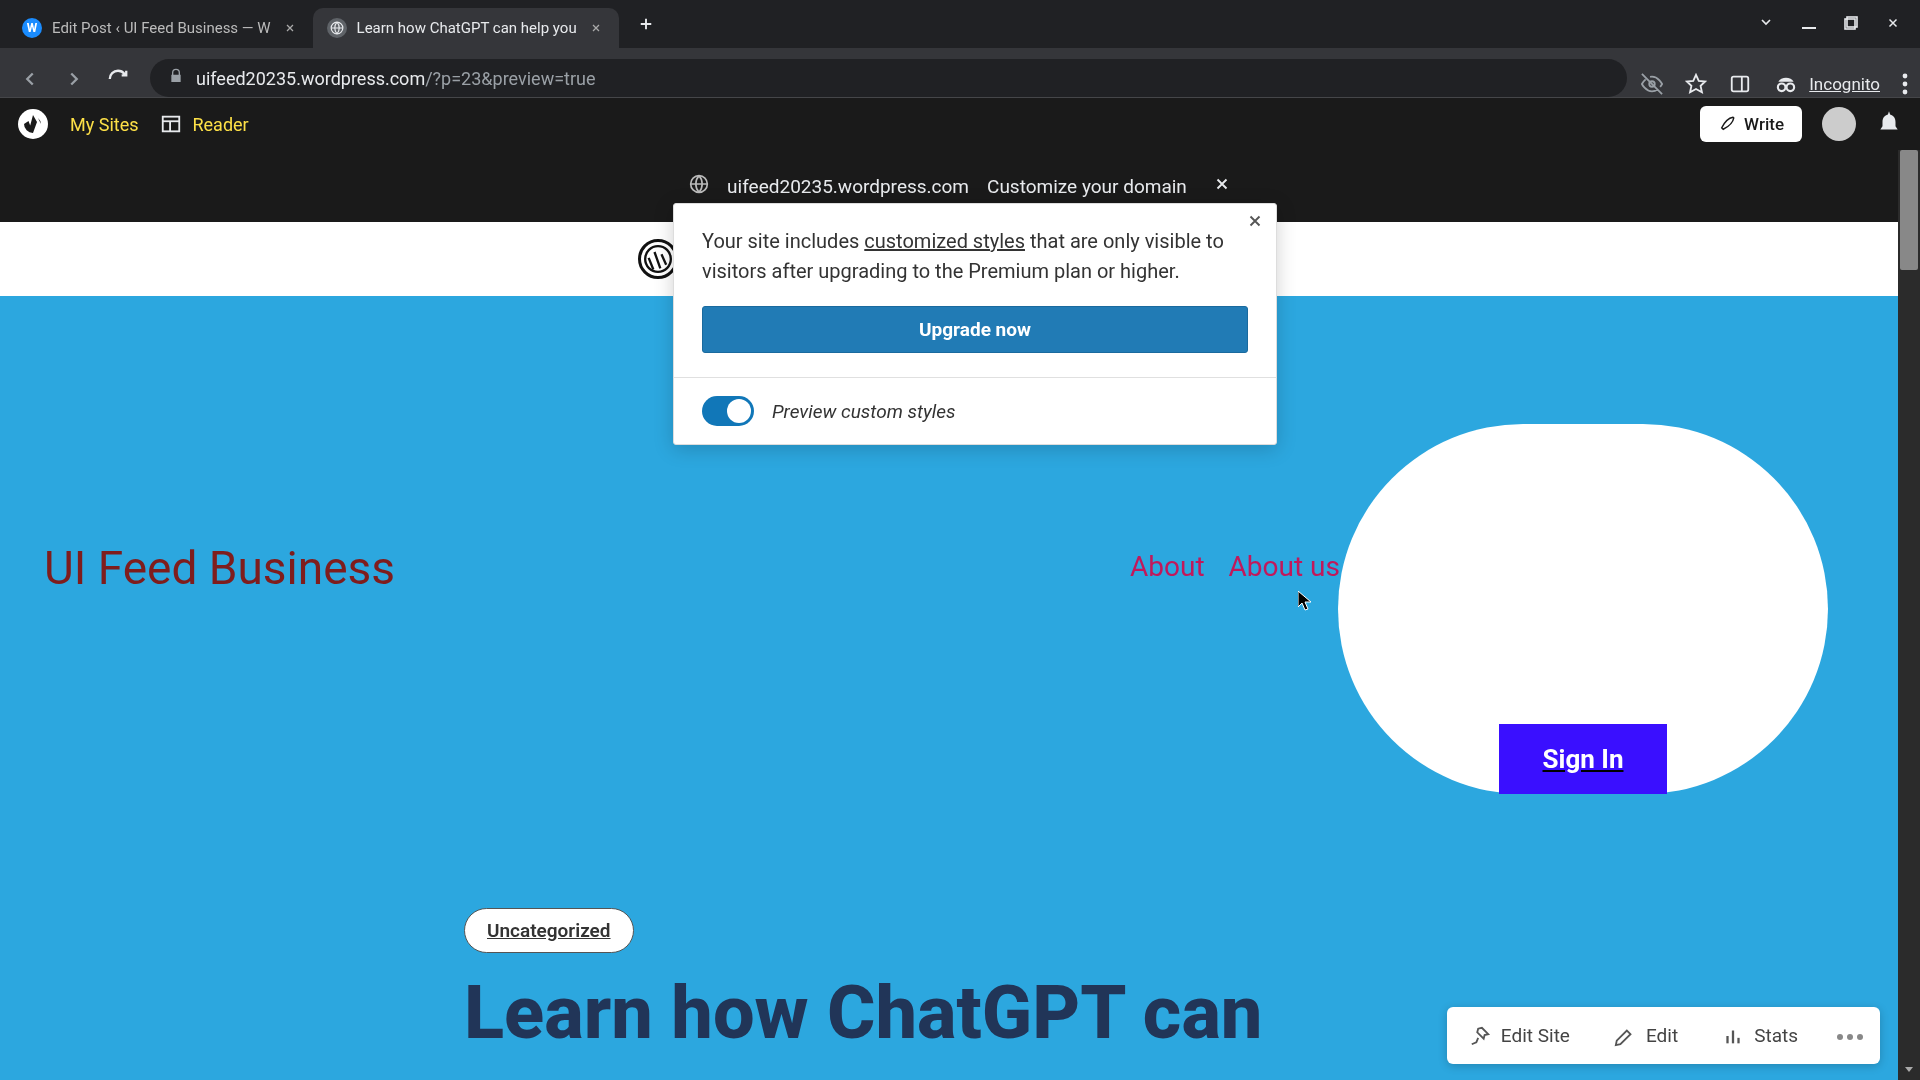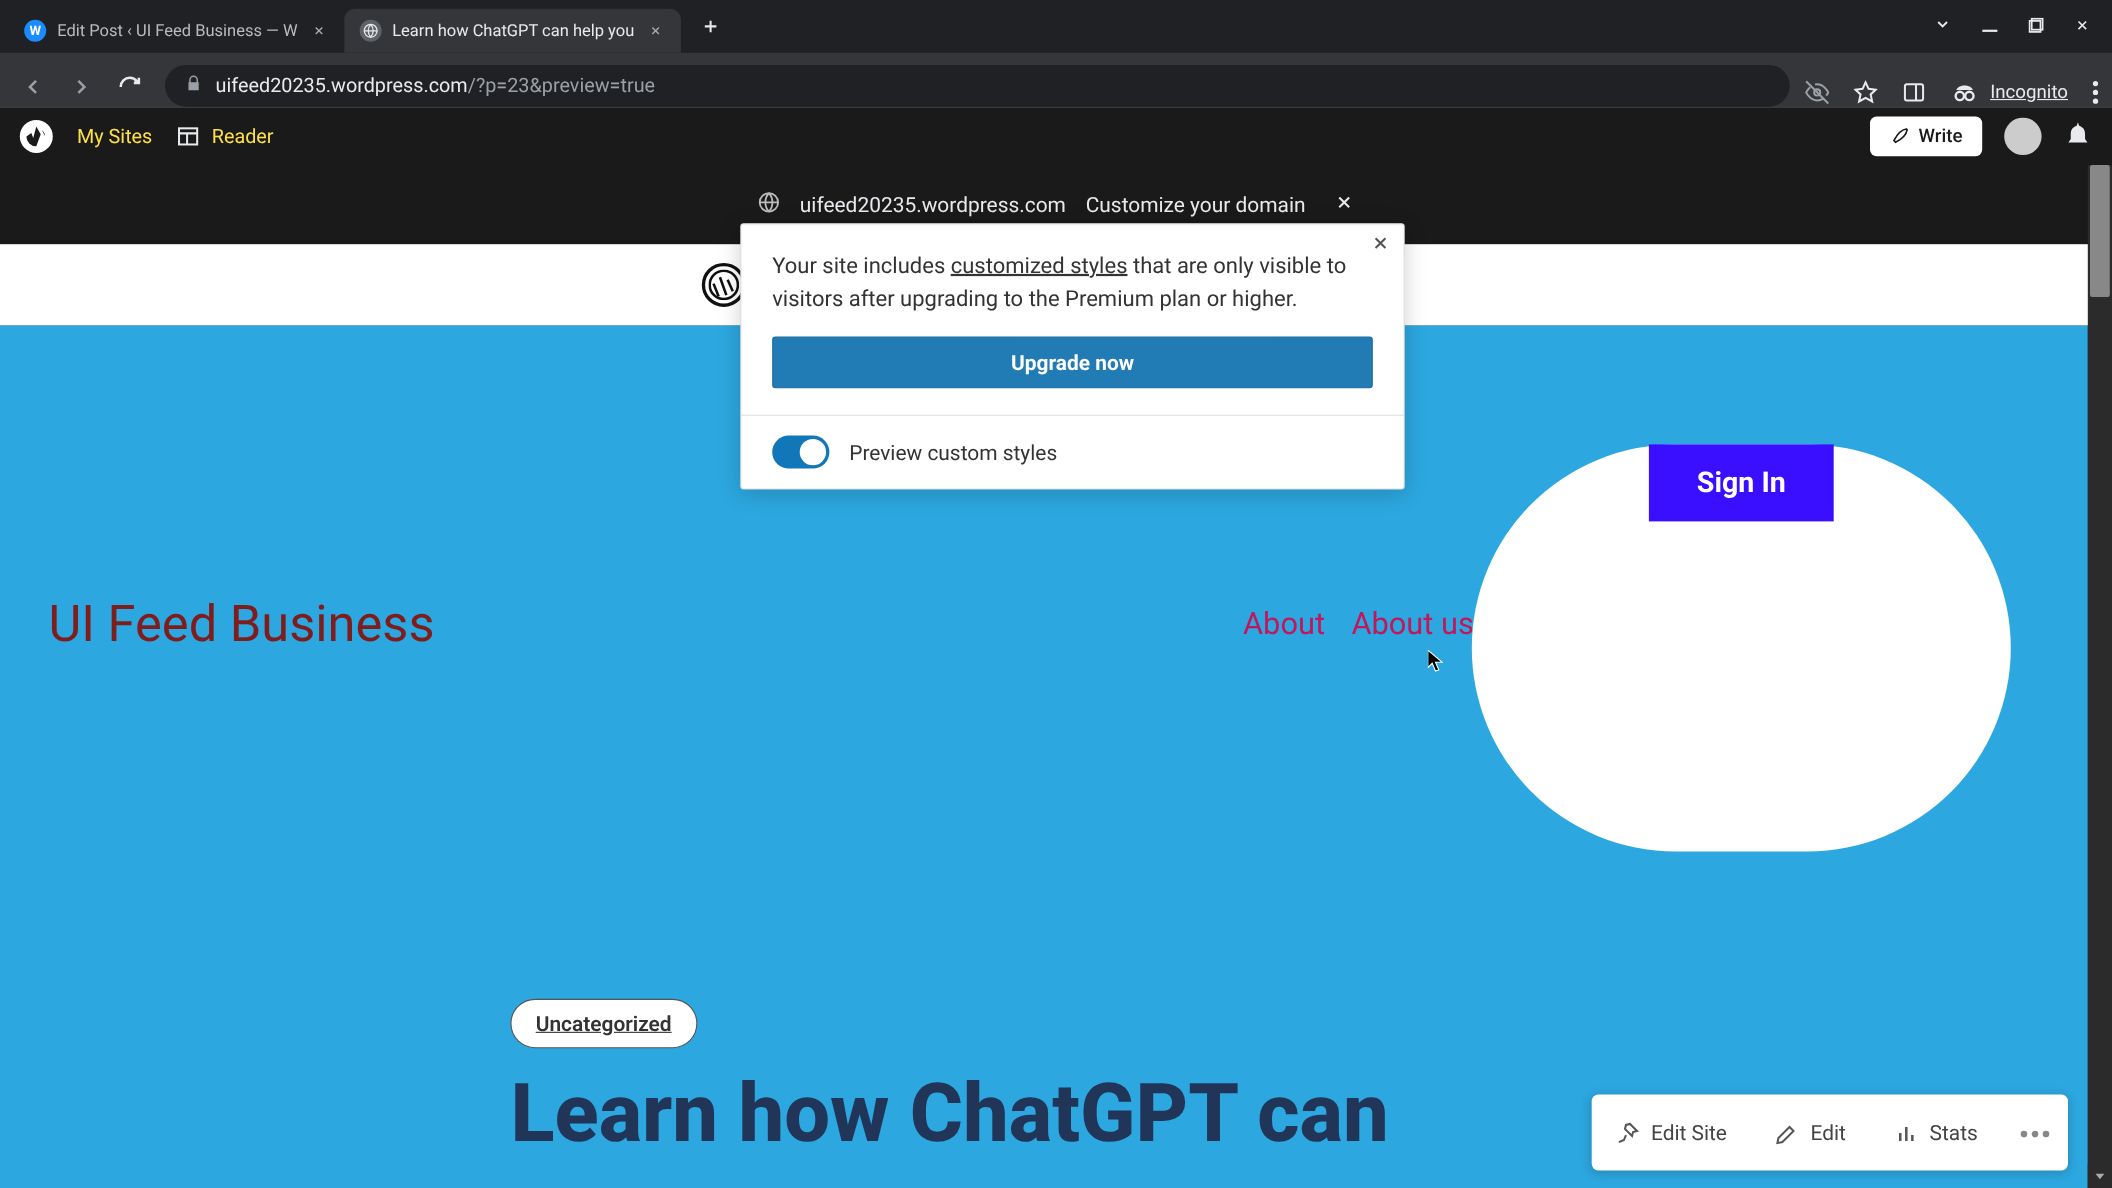--- a/index.html
+++ b/index.html
@@ -63,43 +63,43 @@
 
 .site-topbar { height: 74px; background: #fff; display: flex; align-items: center; padding: 0 18px; position: relative; }
 .wp-circle-black { width: 40px; height: 40px; border: 3px solid #111; border-radius: 50%; display: flex; align-items: center; justify-content: center; font-weight: bold; font-size: 22px; margin-left: 620px; cursor: pointer; }
 .dark-btn-peek { position: absolute; right: 830px; top: 14px; background: #111; color: #fff; padding: 12px 12px 12px 40px; border-radius: 6px; font-size: 16px; }
 
 
 .page-content { background: #2ca7df; min-height: 900px; padding: 0 44px; position: relative; width: calc(100% - 22px); }
 .site-title { font-size: 46px; font-weight: 400; color: #7f1d1d; padding-top: 245px; }
 .nav-row { position: absolute; top: 254px; left: 1130px; display: flex; gap: 24px; }
 .nav-link { color: #c2185b; font-size: 28px; cursor: pointer; }
-.signin-bubble { position: absolute; top: 108px; right: 70px; width: 490px; height: 370px; background: #fff; border-radius: 210px; display: flex; align-items: flex-start; justify-content: center; }
+.signin-bubble { position: absolute; top: 128px; right: 70px; width: 490px; height: 370px; background: #fff; border-radius: 210px; display: flex; align-items: flex-end; justify-content: center; text-decoration: underline; }
 .signin-btn { background: #3a0fff; color: #fff; font-size: 26px; font-weight: 700; padding: 20px 44px; cursor: pointer; }
 .category-pill { position: absolute; top: 612px; left: 464px; background: #fff; border: 1px solid #555; border-radius: 24px; padding: 10px 22px; font-size: 19px; font-weight: 600; text-decoration: underline; color: #333; cursor: pointer; }
 .post-heading { position: absolute; top: 680px; left: 464px; font-size: 74px; font-weight: 800; color: #213558; line-height: 1; }
 
 
 .popover { position: absolute; top: 53px; left: 673px; width: 604px; background: #fff; border: 1px solid #ddd; border-radius: 3px; box-shadow: 0 4px 20px rgba(0,0,0,0.18); z-index: 50; }
 .popover-body { padding: 22px 28px 24px; position: relative; }
 .popover-close { position: absolute; top: 8px; right: 12px; cursor: pointer; color: #555; }
 .popover-close svg { width: 18px; height: 18px; }
 .popover-text { font-size: 20px; line-height: 1.5; color: #333; }
 .popover-text .underline { text-decoration: underline; cursor: pointer; }
 .upgrade-btn { margin-top: 20px; width: 100%; background: #217bb5; border: 1px solid #1a6a9e; color: #fff; font-size: 19px; font-weight: 700; padding: 11px 0; cursor: pointer; border-radius: 3px; }
-.popover-footer { border-top: 1px solid #e0e0e0; padding: 18px 28px; display: flex; align-items: center; gap: 18px; }
+.popover-footer { border-top: 1px solid #e0e0e0; padding: 18px 28px; display: flex; align-items: center; gap: 18px; font-style: italic; }
 .toggle { width: 52px; height: 30px; background: #1177b8; border-radius: 16px; position: relative; cursor: pointer; }
 .toggle-knob { position: absolute; right: 3px; top: 3px; width: 24px; height: 24px; background: #fff; border-radius: 50%; }
 .toggle-label { font-size: 19px; color: #333; }
 
 
 .mouse-cursor { position: absolute; top: 441px; left: 1298px; z-index: 60; color: #000; }
 
 
-.bottom-tools { position: absolute; bottom: 16px; right: 40px; background: #fff; border-radius: 6px; box-shadow: 0 2px 10px rgba(0,0,0,0.2); display: flex; align-items: center; z-index: 40; height: 69px; }
+.bottom-tools { position: absolute; bottom: 16px; right: 40px; background: #fff; border-radius: 6px; box-shadow: 0 2px 10px rgba(0,0,0,0.2); display: flex; align-items: center; z-index: 40; height: 57px; }
 .tool-item { display: flex; align-items: center; gap: 10px; padding: 0 22px; font-size: 19px; color: #444; cursor: pointer; height: 100%; }
 .tool-item svg { width: 22px; height: 22px; color: #555; }
 .tool-more { padding: 0 16px; color: #888; letter-spacing: 2px; cursor: pointer; }
 </style>
 </head>
 <body>
 
 <div class="browser-top">
   <div class="tab inactive">
     <div class="tab-icon">W</div>

